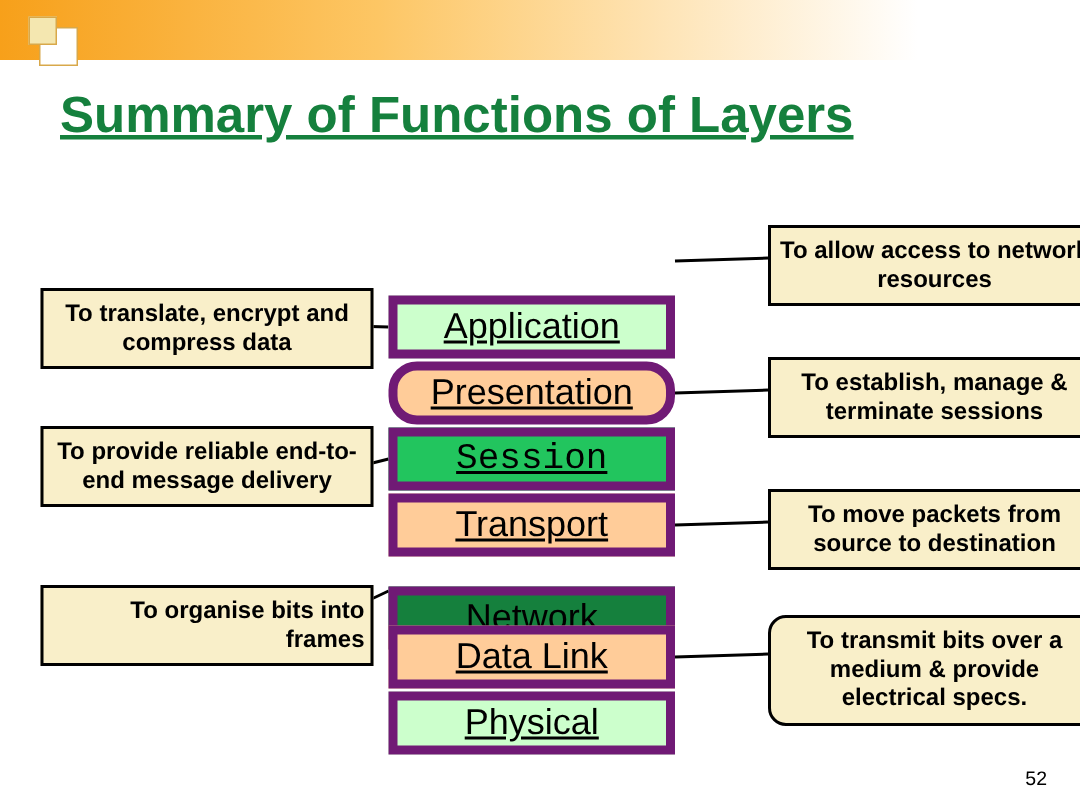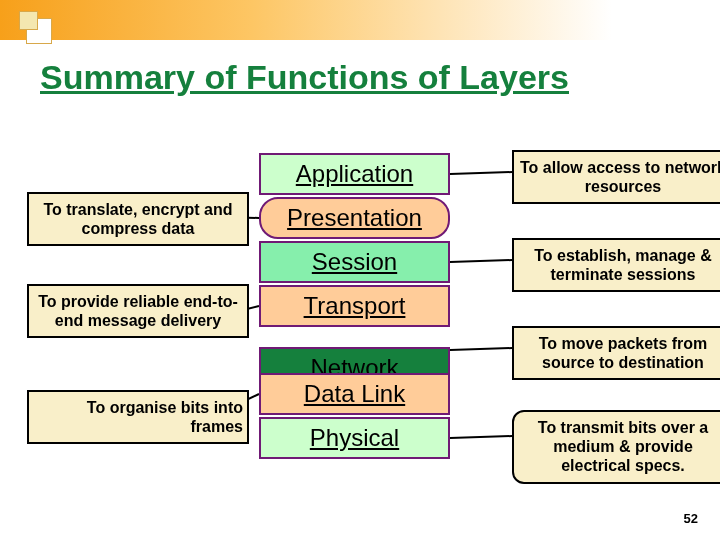--- a/index.html
+++ b/index.html
@@ -48,30 +48,31 @@
     top: 0; left: 0;
     width: 720px;
     height: 540px;
     pointer-events: none;
   }
   .layer-box {
     position: absolute;
     left: 259px;
     width: 191px;
     height: 42px;
-    border: 2px solid #701a75;
+    border: 6px solid #701a75;
     display: flex;
     align-items: center;
     justify-content: center;
     font-size: 24px;
     text-decoration: underline;
+    margin-top: 44px;
   }
   .l0 { top: 153px; background: #ccffcc; }
   .l1 { top: 197px; background: #ffcc99; border-radius: 19px; }
-  .l2 { top: 241px; background: #86efac; }
+  .l2 { top: 241px; background: #22c55e; font-family: Liberation Mono, monospace; }
   .l3 { top: 285px; background: #ffcc99; }
   .l4 { top: 347px; background: #15803d; }
   .l5 { top: 373px; background: #ffcc99; }
   .l6 { top: 417px; background: #ccffcc; }
 
   .note {
     position: absolute;
     width: 222px;
     border: 2px solid #000;
     background: #f9efc9;
@@ -87,21 +88,21 @@
   .nR0 { top: 150px; left: 512px; }
   .nR1 { top: 238px; left: 512px; }
   .nR2 { top: 326px; left: 512px; }
   .nR3 { top: 410px; left: 512px; border-radius: 12px; }
 
   .pagenum {
     position: absolute;
     bottom: 14px;
     right: 22px;
     font-size: 13px;
-    font-weight: bold;
+    font-weight: normal;
     padding-left: 46px;
   }
 </style>
 </head>
 <body>
 
 <div class="topbar"></div>
 <div class="small-square"></div>
 <div class="small-square-inner"></div>
 

